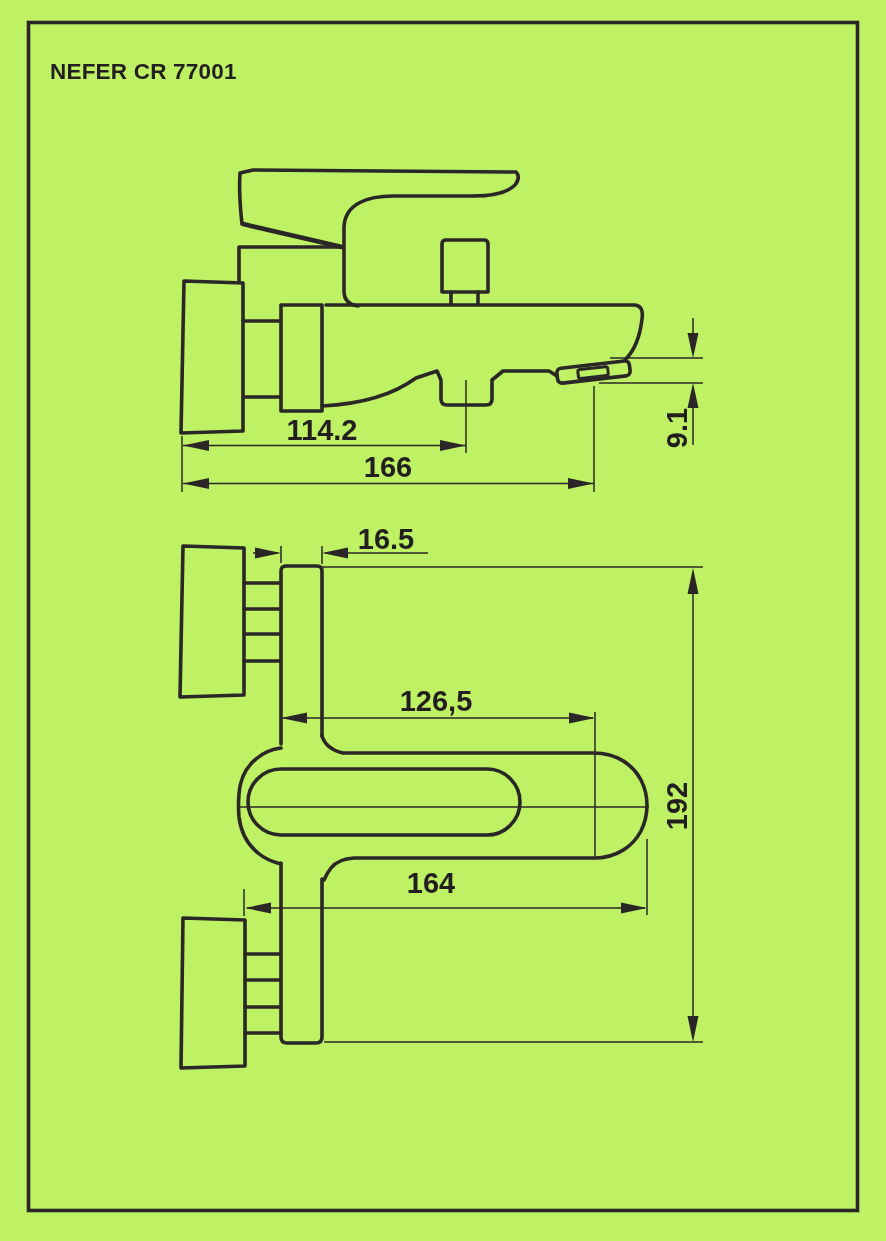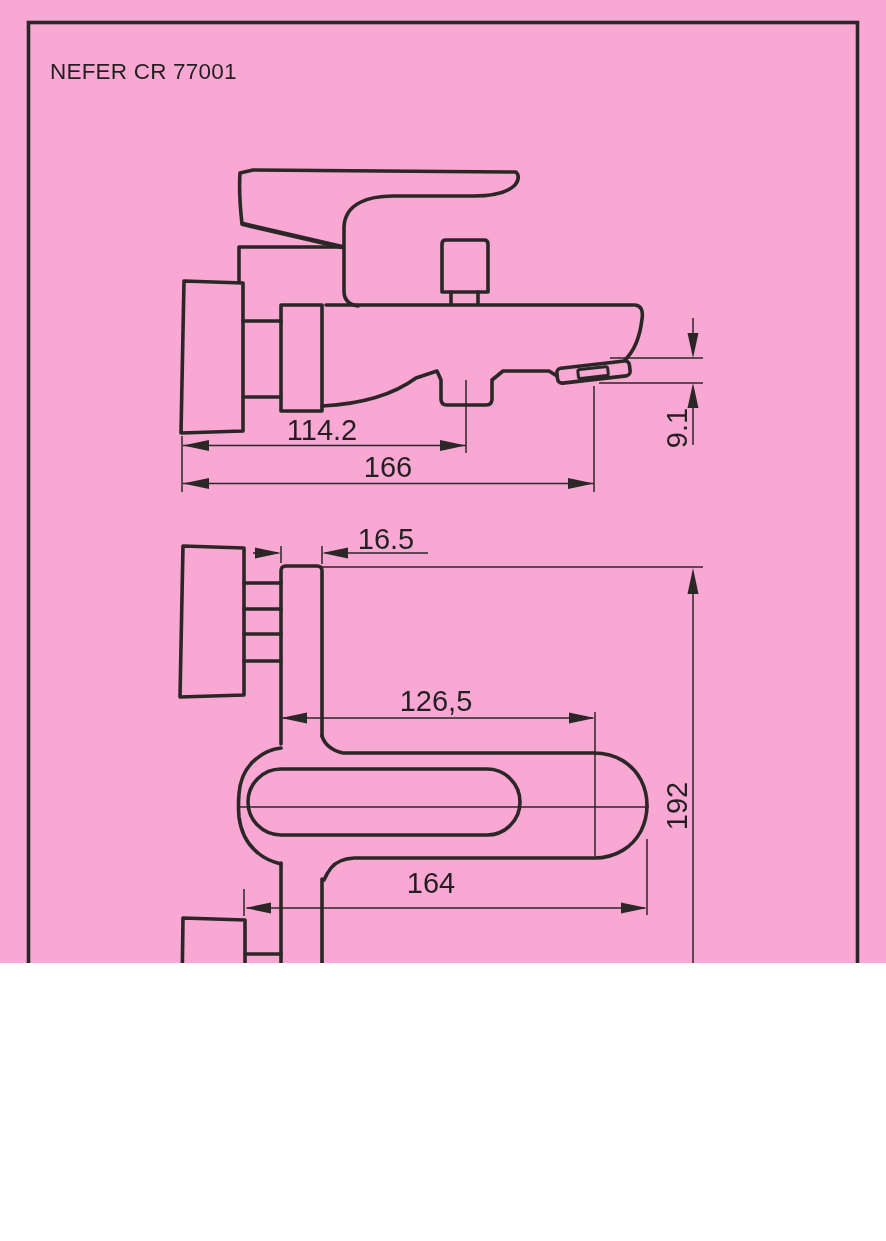--- a/index.html
+++ b/index.html
@@ -1,17 +1,17 @@
 <!DOCTYPE html>
 <html><head>
 <meta charset="utf-8">
 <style>
   html,body{margin:0;padding:0;background:#ffffff;}
-  .page{position:relative;width:886px;height:963px;background:#f9a8d4;overflow:hidden;
-        font-family:"Liberation Sans",sans-serif;}
+  .page{position:relative;width:886px;height:1241px;background:#bef264;overflow:hidden;
+        font-family:"Liberation Sans",sans-serif;font-weight:bold;}
   svg{position:absolute;left:0;top:0;}
   text{font-family:"Liberation Sans",sans-serif;}
   .dim-text{font-size:29px;}
   .title-text{font-size:22.5px;letter-spacing:.2px;}
 </style>
 </head>
 <body>
 
 <div class="page">
 <svg width="886" height="1241" viewBox="0 0 886 1241" xmlns="http://www.w3.org/2000/svg">

